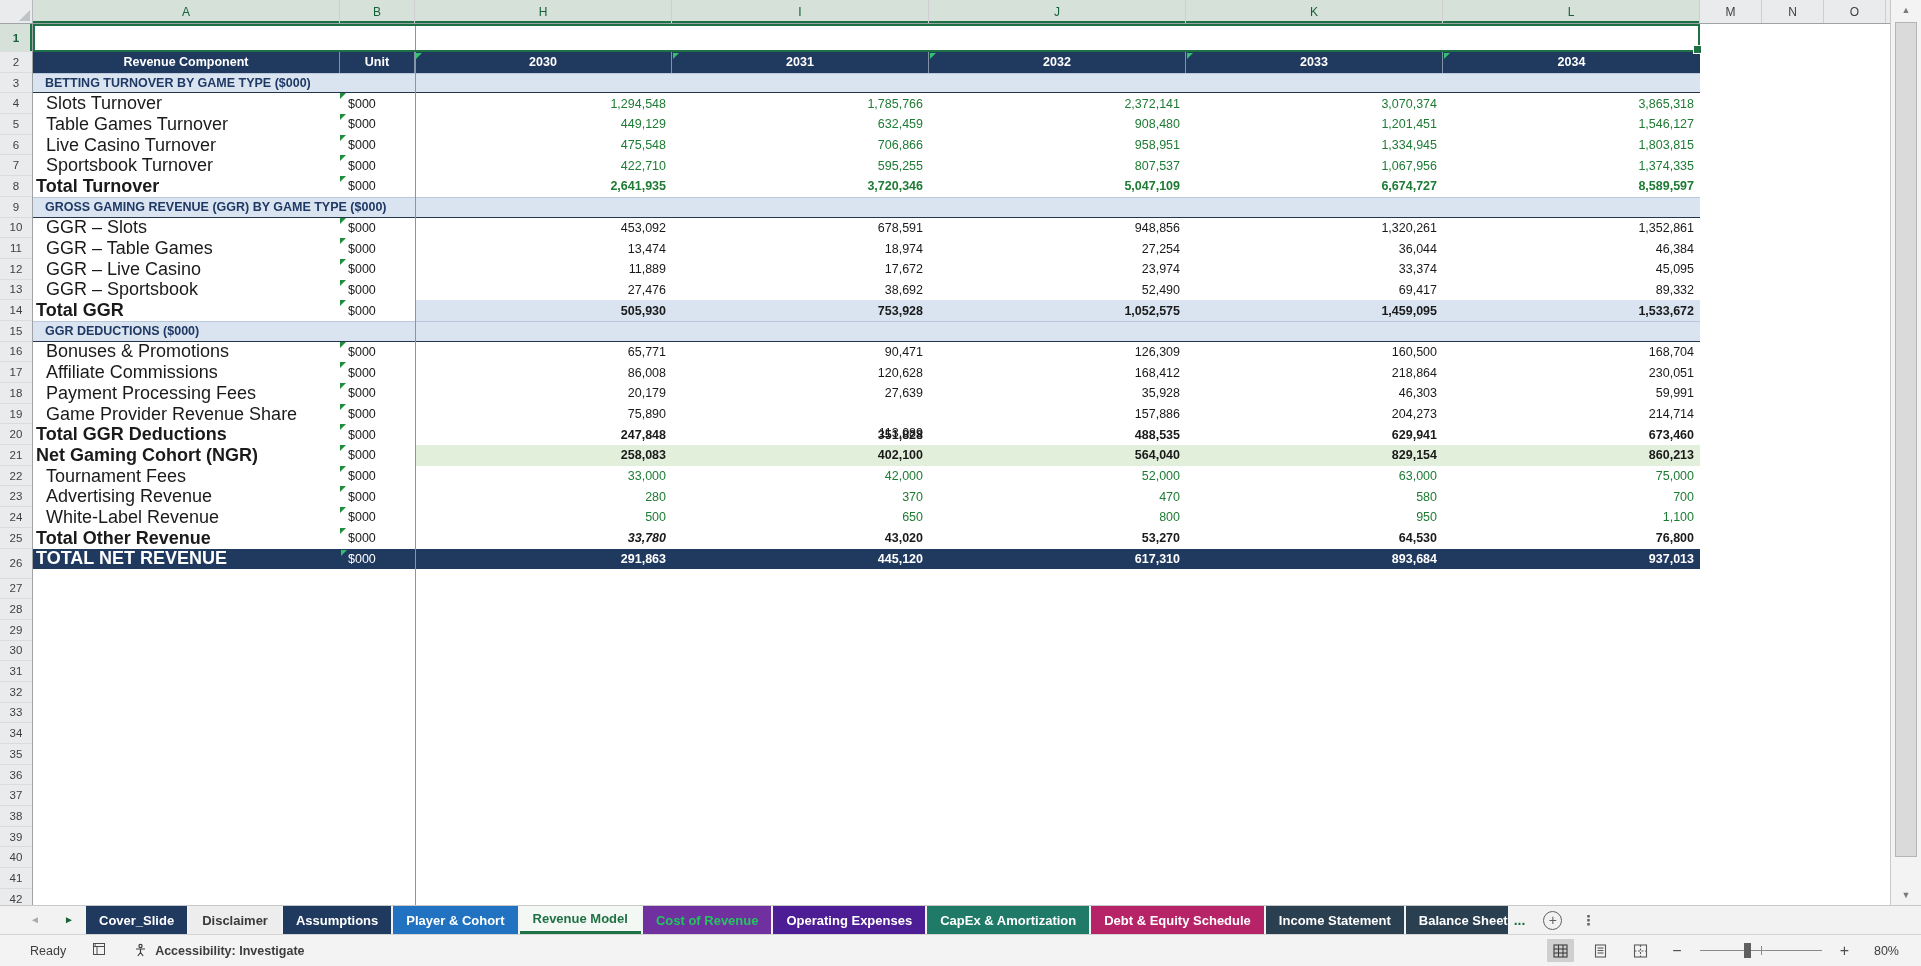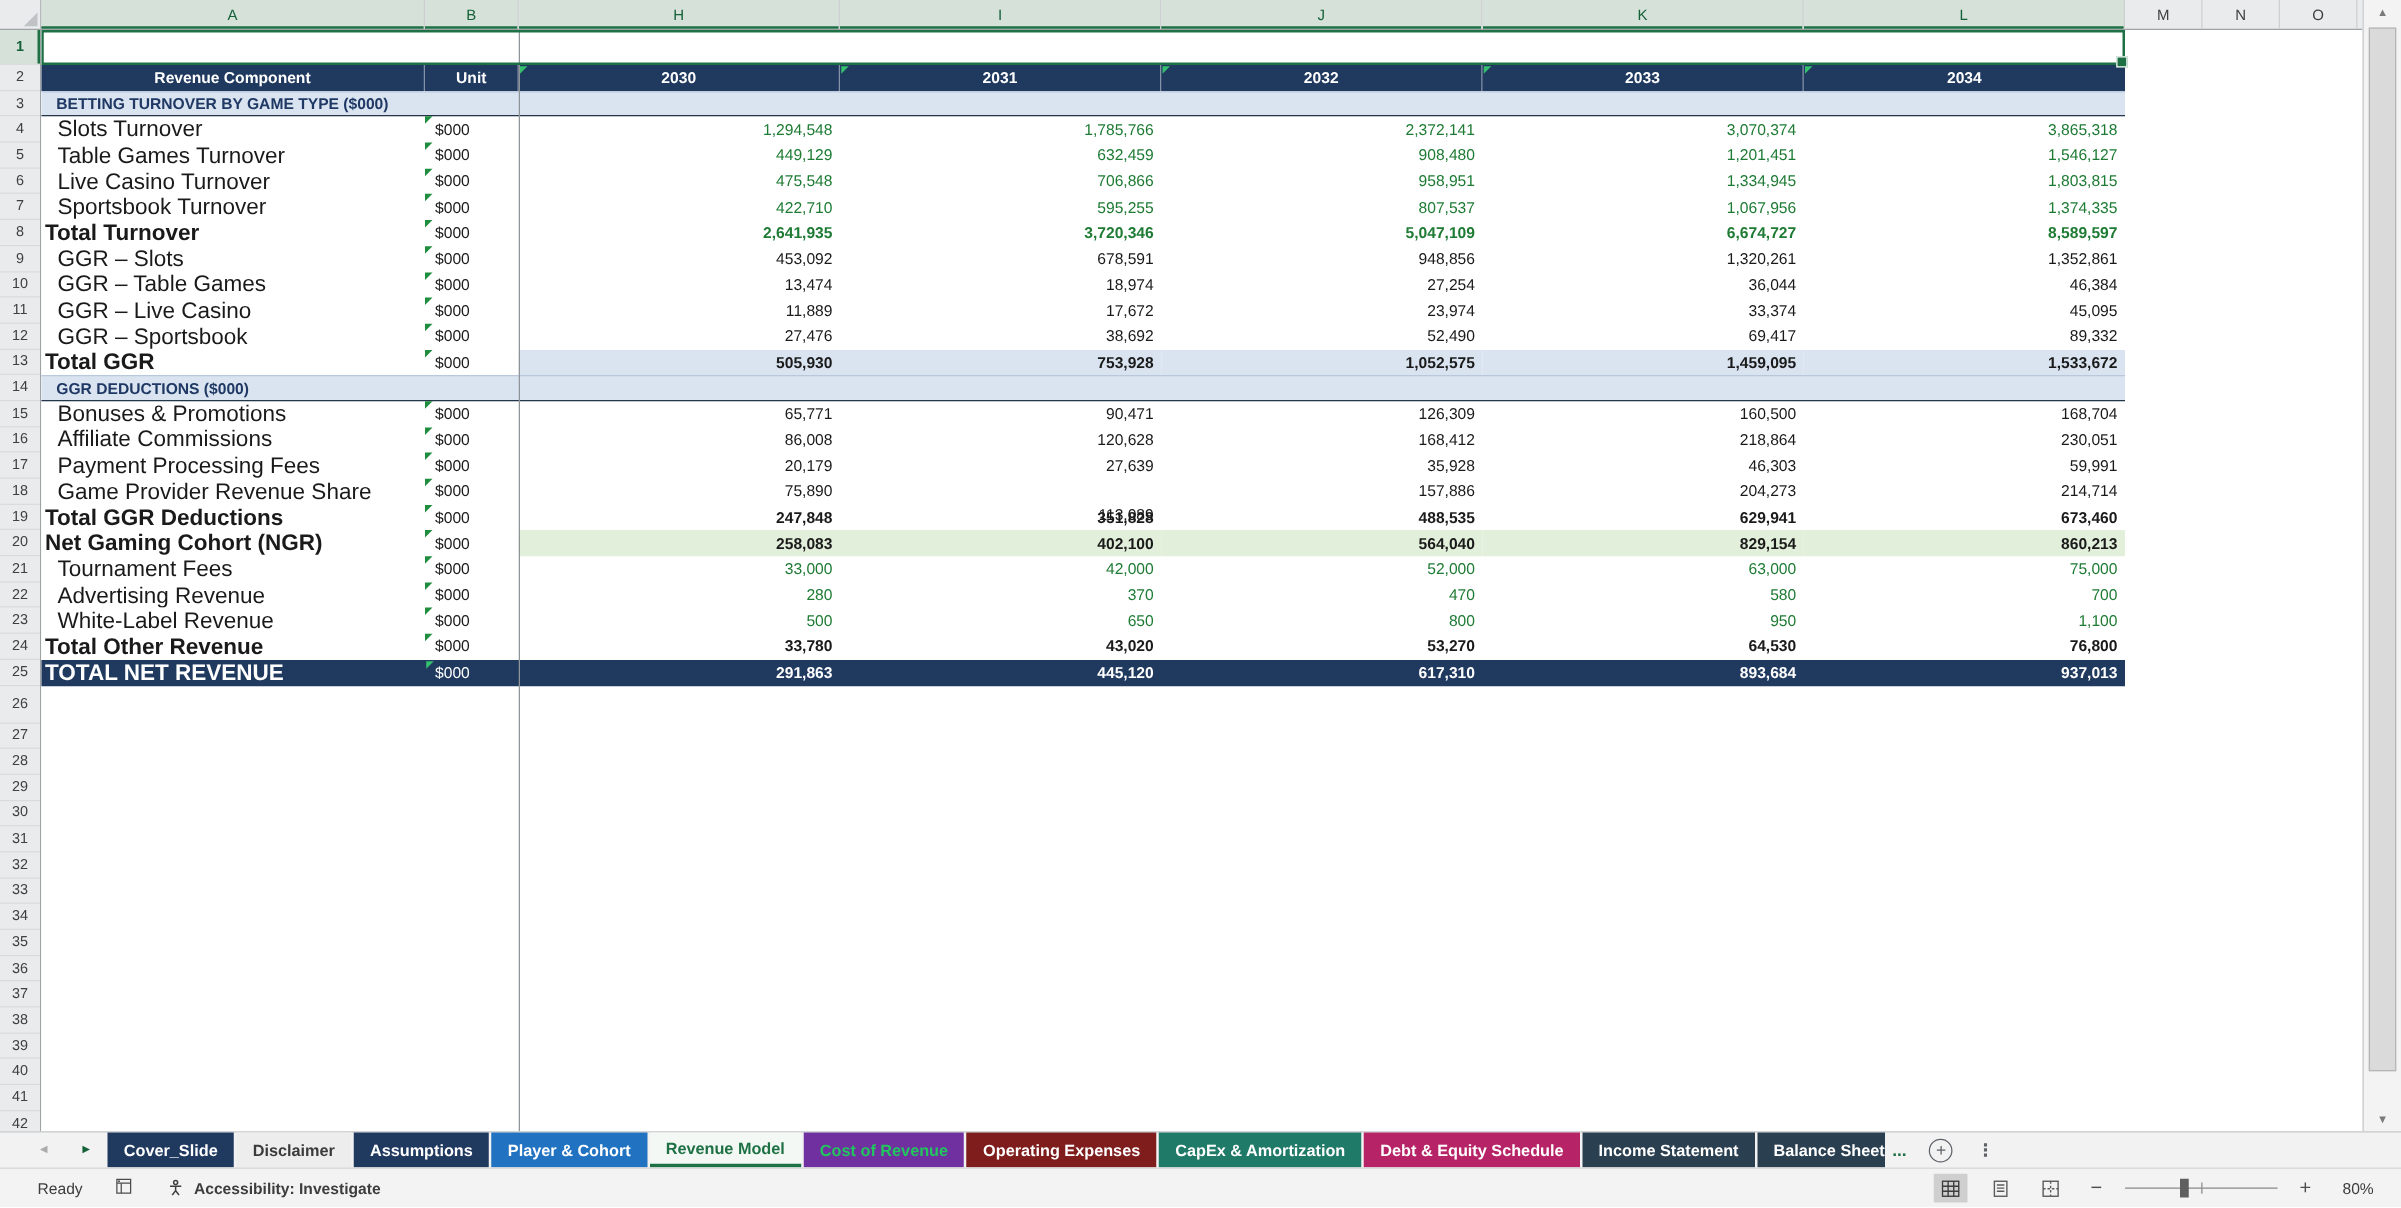--- a/index.html
+++ b/index.html
@@ -213,20 +213,25 @@
             <div class="lab b" style="width: 307px;">Total Turnover</div>
             <div class="unit tri" style="width: 75px;">$000</div>
             <div class="num green b" style="width: 257px;">2,641,935</div>
             <div class="num green b" style="width: 257px;">3,720,346</div>
             <div class="num green b" style="width: 257px;">5,047,109</div>
             <div class="num green b" style="width: 257px;">6,674,727</div>
             <div class="num green b" style="width: 257px;">8,589,597</div>
           </div>
         </div>
         <div class="srow" style="height: 20.7px;">
+          <div class="cells section">
+            <div class="sec-label">GROSS GAMING REVENUE (GGR) BY GAME TYPE ($000)</div>
+          </div>
+        </div>
+        <div class="srow" style="height: 20.7px;">
           <div class="cells">
             <div class="lab" style="width: 307px;">GGR – Slots</div>
             <div class="unit tri" style="width: 75px;">$000</div>
             <div class="num black" style="width: 257px;">453,092</div>
             <div class="num black" style="width: 257px;">678,591</div>
             <div class="num black" style="width: 257px;">948,856</div>
             <div class="num black" style="width: 257px;">1,320,261</div>
             <div class="num black" style="width: 257px;">1,352,861</div>
           </div>
         </div>
@@ -375,21 +380,21 @@
             <div class="num green" style="width: 257px;">650</div>
             <div class="num green" style="width: 257px;">800</div>
             <div class="num green" style="width: 257px;">950</div>
             <div class="num green" style="width: 257px;">1,100</div>
           </div>
         </div>
         <div class="srow" style="height: 20.7px;">
           <div class="cells">
             <div class="lab b" style="width: 307px;">Total Other Revenue</div>
             <div class="unit tri" style="width: 75px;">$000</div>
-            <div class="num black b" style="width: 257px;">33,780</div>
+            <div class="num black b" style="width: 257px; font-style: italic;">33,780</div>
             <div class="num black b" style="width: 257px;">43,020</div>
             <div class="num black b" style="width: 257px;">53,270</div>
             <div class="num black b" style="width: 257px;">64,530</div>
             <div class="num black b" style="width: 257px;">76,800</div>
           </div>
         </div>
         <div class="srow" style="height: 20.7px;">
           <div class="cells navy-band">
             <div class="lab b wt" style="width: 307px;">TOTAL NET REVENUE</div>
             <div class="unit tri-bright wt" style="width: 75px;">$000</div>
@@ -433,21 +438,21 @@
       <span class="tarrow" id="tab-prev">◄</span>
       <span class="tarrow" id="tab-next">►</span>
     </div>
     <div id="tabs">
         <div class="tab" style="background: rgb(32, 57, 95); color: rgb(255, 255, 255);">Cover_Slide</div>
         <div class="tab" style="background: rgb(237, 237, 237); color: rgb(59, 59, 59);">Disclaimer</div>
         <div class="tab" style="background: rgb(32, 57, 95); color: rgb(255, 255, 255);">Assumptions</div>
         <div class="tab" style="background: rgb(33, 115, 194); color: rgb(255, 255, 255);">Player &amp; Cohort</div>
         <div class="tab active" style="background: rgb(244, 248, 244); color: rgb(30, 113, 69);">Revenue Model</div>
         <div class="tab" style="background: rgb(112, 48, 160); color: #22c55e;">Cost of Revenue</div>
-        <div class="tab" style="background: #7f1d1d; color: rgb(255, 255, 255);">Operating Expenses</div>
+        <div class="tab" style="background: #4c1d95; color: rgb(255, 255, 255);">Operating Expenses</div>
         <div class="tab" style="background: rgb(31, 122, 104); color: rgb(255, 255, 255);">CapEx &amp; Amortization</div>
         <div class="tab" style="background: rgb(183, 35, 103); color: rgb(255, 255, 255);">Debt &amp; Equity Schedule</div>
         <div class="tab" style="background: rgb(42, 63, 80); color: rgb(255, 255, 255);">Income Statement</div>
         <div class="tab clip" style="background: rgb(42, 63, 80); color: rgb(255, 255, 255);">Balance Sheet</div>
       </div>
     <div id="tab-overflow">...</div>
     <div id="add-sheet">+</div>
     <div id="tab-kebab">⋮</div>
   </div>
 

